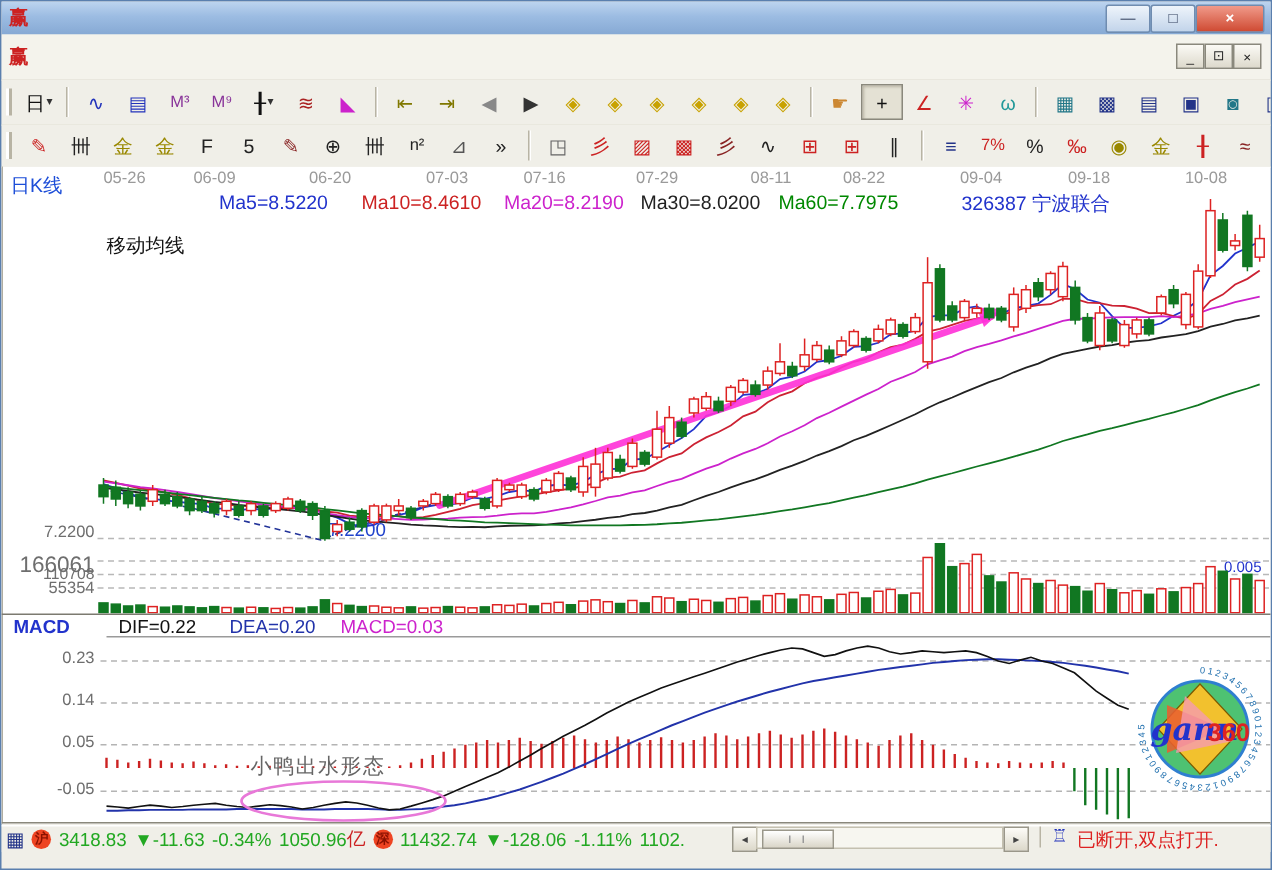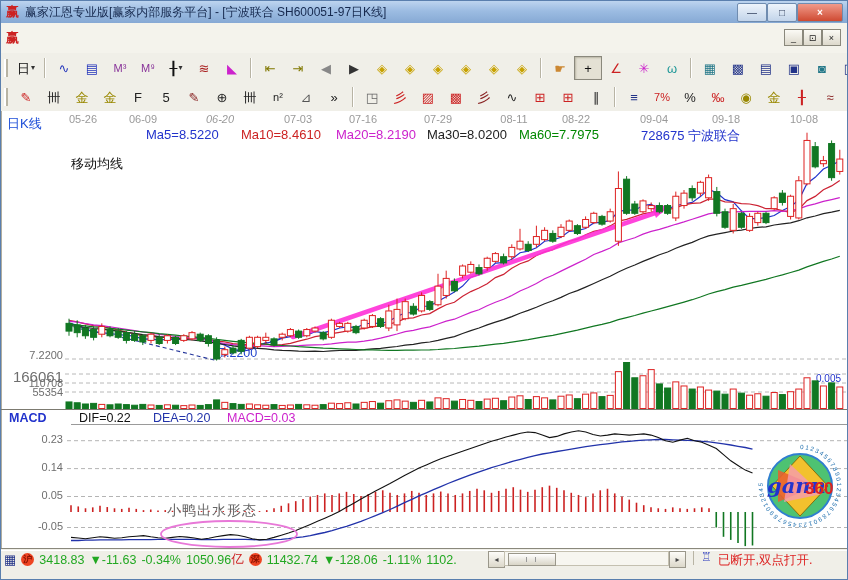--- a/index.html
+++ b/index.html
@@ -44,21 +44,20 @@
   #vol-small{position:absolute;left:815px;top:372px;font-size:10px;color:#2233cc;}
   #macd-underline{position:absolute;left:70px;top:423px;width:776px;border-top:1px solid #9a9a9a;}
 </style>
 </head>
 <body>
 
 <div id="win">
 
   <div class="abs" id="titlebar">
     <span class="app-logo">赢</span>
-    <span id="title-text">赢家江恩专业版[赢家内部服务平台] - [宁波联合  SH600051-97日K线]</span>
     <div class="cap-btn" style="right:82px;width:28px;">—</div>
     <div class="cap-btn" style="right:52px;width:28px;">□</div>
     <div class="cap-btn" id="btn-close-win" style="right:6px;width:44px;">×</div>
   </div>
 
   <div class="abs" id="menubar">
     <span class="app-logo">赢</span>
   </div>
   <div class="mdi-btn" style="right:44px;top:28px;">_</div>
   <div class="mdi-btn" style="right:25px;top:28px;">⊡</div>
@@ -253,38 +252,38 @@
       </div>
       <div class="ticon"></div>
     </div>
 
   <div class="abs" id="chart"></div>
 
   <div class="abs" style="left:6px;top:114px;font-size:13px;color:#1d4ed8;font-weight:500;">日K线</div>
   <div id="date-row">
       <div class="datelab" style="left: 82px;">05-26</div>
       <div class="datelab" style="left: 142px;">06-09</div>
-      <div class="datelab" style="left: 219px; font-style: italic;">06-20</div>
+      <div class="datelab" style="left: 219px;">06-20</div>
       <div class="datelab" style="left: 297px;">07-03</div>
       <div class="datelab" style="left: 362px; text-align: center;">07-16</div>
       <div class="datelab" style="left: 437px;">07-29</div>
       <div class="datelab" style="left: 513px;">08-11</div>
       <div class="datelab" style="left: 575px;">08-22</div>
       <div class="datelab" style="left: 653px;">09-04</div>
       <div class="datelab" style="left: 725px;">09-18</div>
       <div class="datelab" style="left: 803px;">10-08</div>
     </div>
 
   <div class="hdr-lab" style="left:70px;color:#111;margin-top:28px;">移动均线</div>
   <div class="hdr-lab" style="left:145px;color:#2233cc;">Ma5=8.5220</div>
   <div class="hdr-lab" style="left:240px;color:#cc2222;">Ma10=8.4610</div>
   <div class="hdr-lab" style="left:335px;color:#cc22cc;">Ma20=8.2190</div>
   <div class="hdr-lab" style="left:426px;color:#222;">Ma30=8.0200</div>
   <div class="hdr-lab" style="left:518px;color:#008800;">Ma60=7.7975</div>
-  <div class="hdr-lab" style="left:640px;color:#2233cc;">728675  宁波联合</div>
+  <div class="hdr-lab" style="left:640px;color:#2233cc;">326387  宁波联合</div>
 
   <div class="axis-lab" style="left:4px;top:348px;">7.2200</div>
   <div class="axis-lab" style="left:4px;top:367px;font-size:15px;">166061</div>
   <div class="axis-lab" style="left:4px;top:376px;font-size:10.5px;">110708</div>
   <div class="axis-lab" style="left:4px;top:385px;font-size:11px;">55354</div>
   <div id="vol-small">0.005</div>
   <div id="low-tag">7.2200</div>
 
   <svg id="price-svg" style="left:0;top:110px;" width="848" height="300" viewBox="0 0 848 300">
       <line x1="64" y1="248" x2="846" y2="248" stroke="#b8b8b8" stroke-dasharray="4,3" stroke-width="1"></line>

